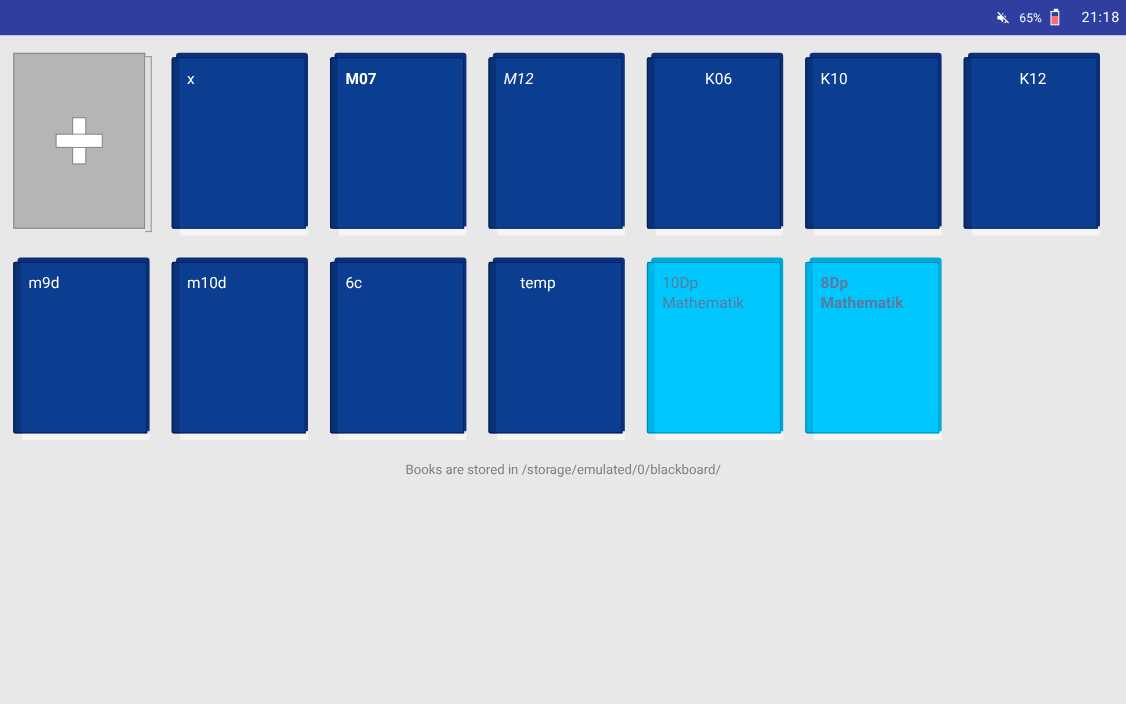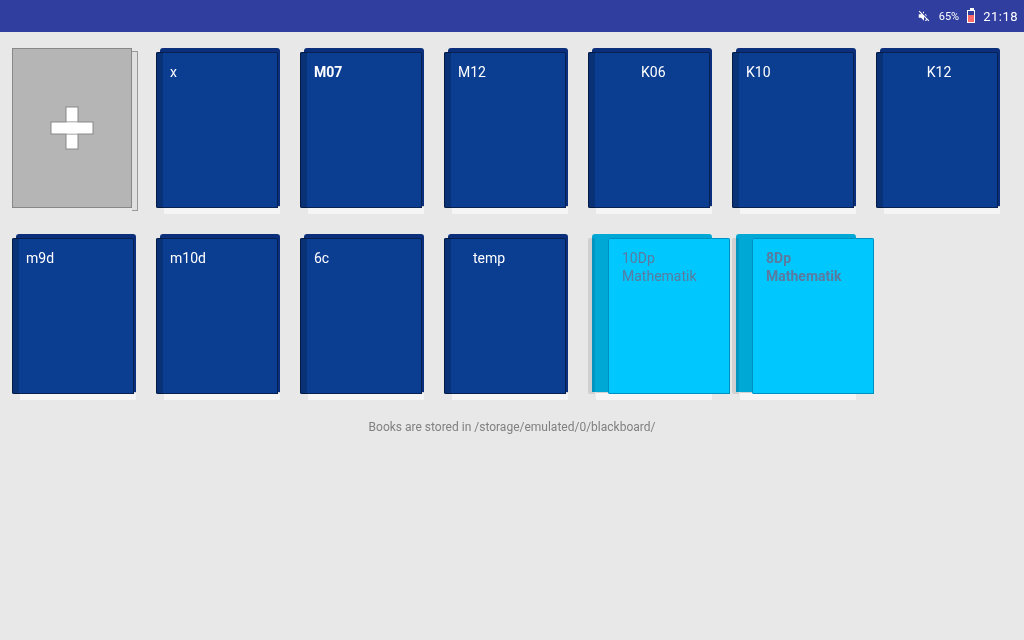--- a/index.html
+++ b/index.html
@@ -30,21 +30,21 @@
       display: inline-block;
       background: linear-gradient(to top, #ff6b6b 65%, transparent 65%);
     }
     .status-bar .batt-icon::before {
       content: "";
       position: absolute;
       top: -3px; left: 2px;
       width: 4px; height: 2px;
       background: #fff;
     }
-    .status-bar .clock { font-size: 13px; letter-spacing: 0.5px; }
+    .status-bar .clock { font-size: 13px; letter-spacing: 0.5px; margin-left: 12px; }
 
     .content {
       padding: 16px 12px 0 12px;
     }
     .grid {
       display: flex;
       flex-wrap: wrap;
       gap: 20px 18px;
     }
 
@@ -106,21 +106,21 @@
     .book .spine {
       position: absolute;
       left: 0; top: 4px;
       width: 7px; height: 156px;
       background: rgba(0,0,0,0.18);
       border-radius: 2px 0 0 2px;
     }
     .book.variant-dark .back  { background: #0b2f7a; }
     .book.variant-dark .cover { background: #0b3d91; box-shadow: inset 0 0 0 1px #072154; }
     .book.variant-light .back  { background: #00a8d6; }
-    .book.variant-light .cover { background: #00c8ff; box-shadow: inset 0 0 0 1px #0090c0; color: #5a7aa0; margin-left: 20px; }
+    .book.variant-light .cover { background: #00c8ff; box-shadow: inset 0 0 0 1px #0090c0; color: #5a7aa0; }
     .book.variant-light .spine { background: rgba(0,0,0,0.10); }
 
     .storage-line {
       text-align: center;
       color: #808080;
       font-size: 12px;
       margin-top: 20px;
     }
   </style>
 </head>
@@ -165,21 +165,21 @@
         <div class="pages"></div>
         <div class="cover">
           <div style="padding-left: 4px; font-weight: bold;">M07</div>
         </div>
         <div class="spine"></div>
       </div>
       <div class="book variant-dark">
         <div class="back"></div>
         <div class="pages"></div>
         <div class="cover">
-          <div style="padding-left: 4px;">M12</div>
+          <div style="padding-left: 4px; font-style: italic;">M12</div>
         </div>
         <div class="spine"></div>
       </div>
       <div class="book variant-dark">
         <div class="back"></div>
         <div class="pages"></div>
         <div class="cover">
           <div style="padding-left: 4px; margin-left: 39px;">K06</div>
         </div>
         <div class="spine"></div>

